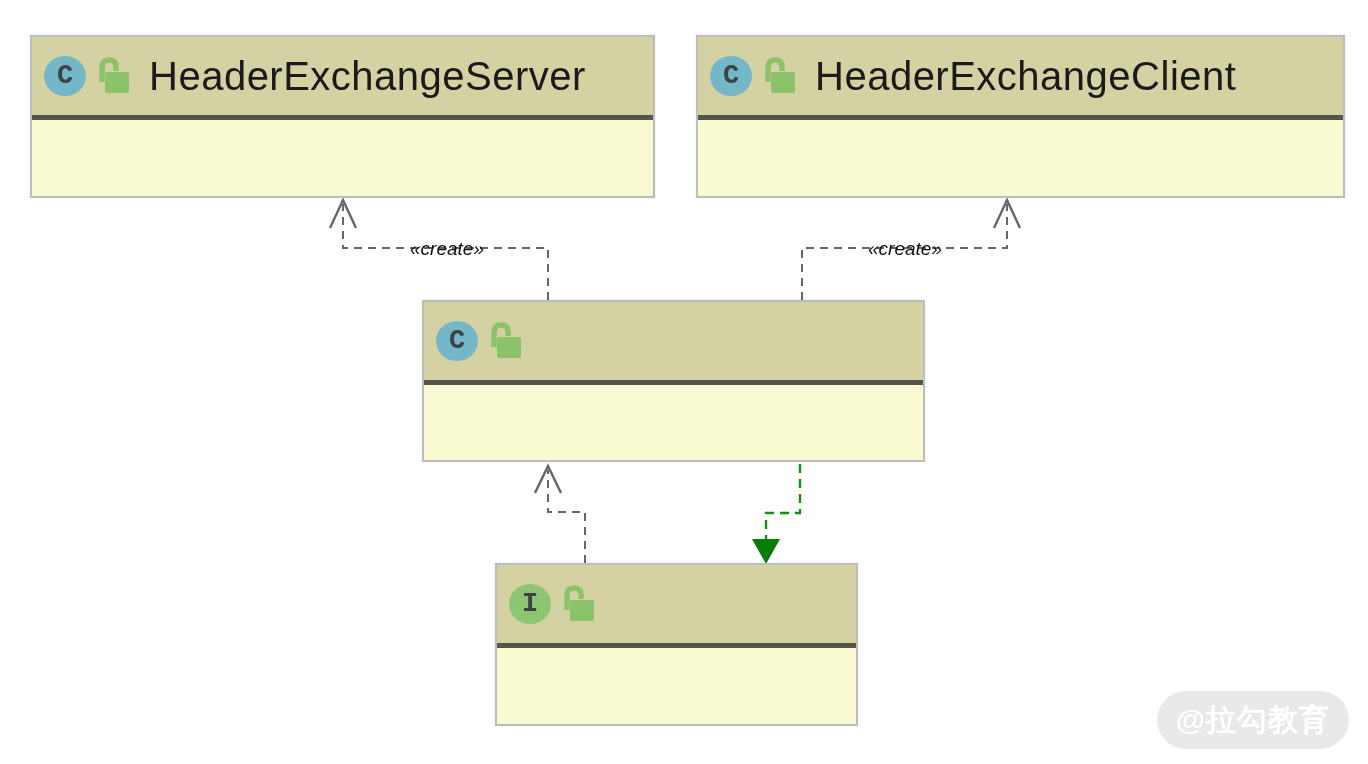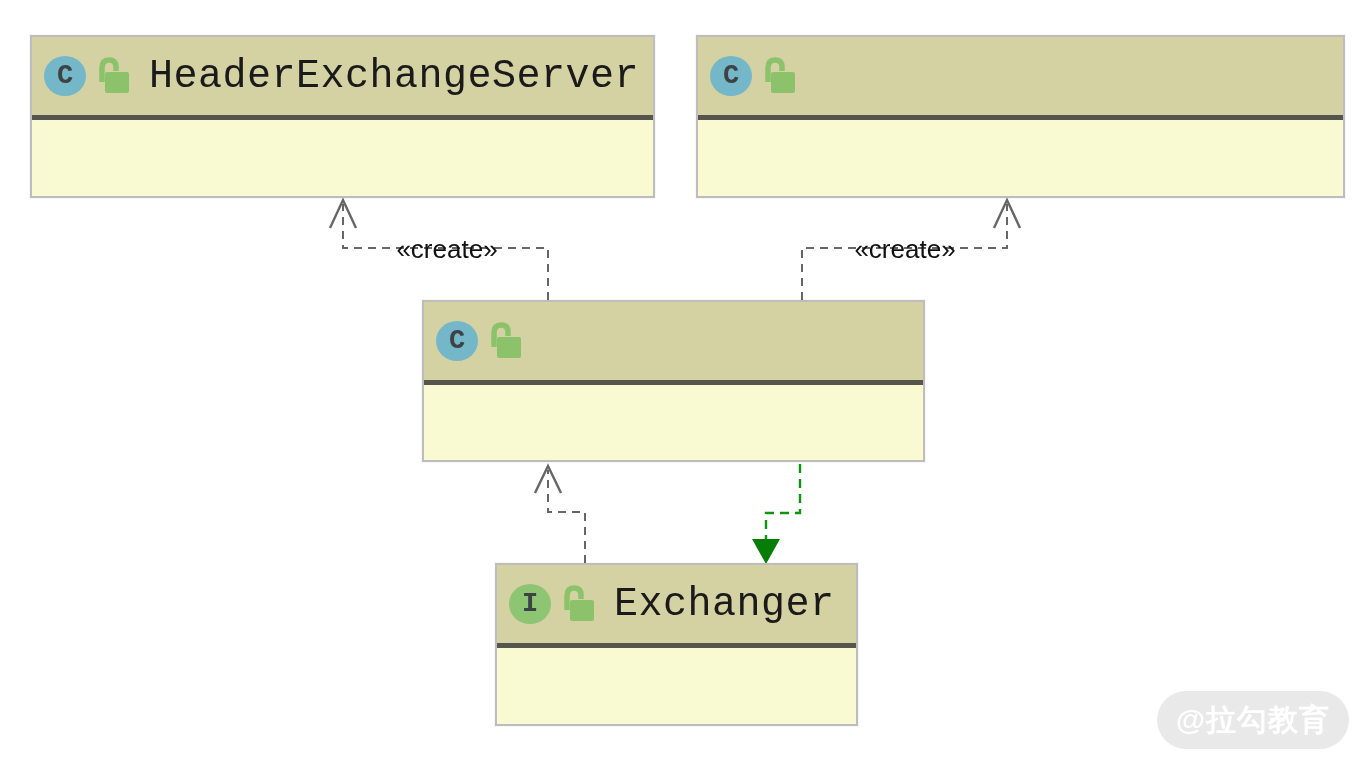--- a/index.html
+++ b/index.html
@@ -54,21 +54,21 @@
   .badge-class     { background: var(--class-icon-fill, #74b7c9); }
   .badge-interface { background: var(--interface-icon-fill, #8ec573); }
   .lock {
     margin-left: 9px;
     flex: 0 0 auto;
     display: flex;
     align-items: center;
   }
   .box-title {
     margin-left: 18px;
-    font-family: Liberation Mono, monospace;
+    font-family: Liberation Sans, sans-serif;
     font-size: 40px;
     color: var(--title-text, #1a1a1a);
     white-space: nowrap;
     letter-spacing: 0.5px;
   }
 
   
   #box-server    { left: 30px;  top: 35px;  width: 625px; height: 163px; }
   #box-client    { left: 696px; top: 35px;  width: 649px; height: 163px; }
   #box-exchanger { left: 422px; top: 300px; width: 503px; height: 162px; }
@@ -100,23 +100,24 @@
   .green-head {
     fill: var(--arrow-green-head, #067d06);
     stroke: none;
   }
 
   
   .edge-label {
     position: absolute;
     transform: translate(-50%, -50%);
     font-family: "Liberation Sans", sans-serif;
-    font-size: 26px;
+    font-size: 19px;
     color: var(--label-text, #111111);
     white-space: nowrap;
+    font-style: italic;
   }
   #label-create-left  { left: 447px; top: 249px; }
   #label-create-right { left: 905px; top: 249px; }
 
   
   .watermark {
     position: absolute;
     left: 1157px;
     top: 691px;
     width: 192px;
@@ -172,20 +173,21 @@
 
   <div class="uml-box" id="box-client">
     <div class="box-header">
       <span class="badge badge-class">C</span>
       <span class="lock">
         <svg width="36" height="42" viewBox="0 0 36 42">
           <path d="M7,27 L7,13 Q7,5 14,5 Q21,5 21,12 L21,16" fill="none" stroke="var(--lock-green,#8cc36a)" stroke-width="5.5"></path>
           <rect x="10" y="17" width="24" height="21" rx="2" fill="var(--lock-green,#8cc36a)"></rect>
         </svg>
       </span>
+      <span class="box-title">HeaderExchangeClient</span>
     </div>
     <div class="box-body"></div>
   </div>
 
   <div class="uml-box" id="box-exchanger">
     <div class="box-header">
       <span class="badge badge-class">C</span>
       <span class="lock">
         <svg width="36" height="42" viewBox="0 0 36 42">
           <path d="M7,27 L7,13 Q7,5 14,5 Q21,5 21,12 L21,16" fill="none" stroke="var(--lock-green,#8cc36a)" stroke-width="5.5"></path>
@@ -198,21 +200,20 @@
 
   <div class="uml-box" id="box-iface">
     <div class="box-header">
       <span class="badge badge-interface">I</span>
       <span class="lock">
         <svg width="36" height="42" viewBox="0 0 36 42">
           <path d="M7,27 L7,13 Q7,5 14,5 Q21,5 21,12 L21,16" fill="none" stroke="var(--lock-green,#8cc36a)" stroke-width="5.5"></path>
           <rect x="10" y="17" width="24" height="21" rx="2" fill="var(--lock-green,#8cc36a)"></rect>
         </svg>
       </span>
-      <span class="box-title">Exchanger</span>
     </div>
     <div class="box-body"></div>
   </div>
 
   <div class="edge-label" id="label-create-left">«create»</div>
   <div class="edge-label" id="label-create-right">«create»</div>
 
   <div class="watermark">@拉勾教育</div>
 
 </div>

